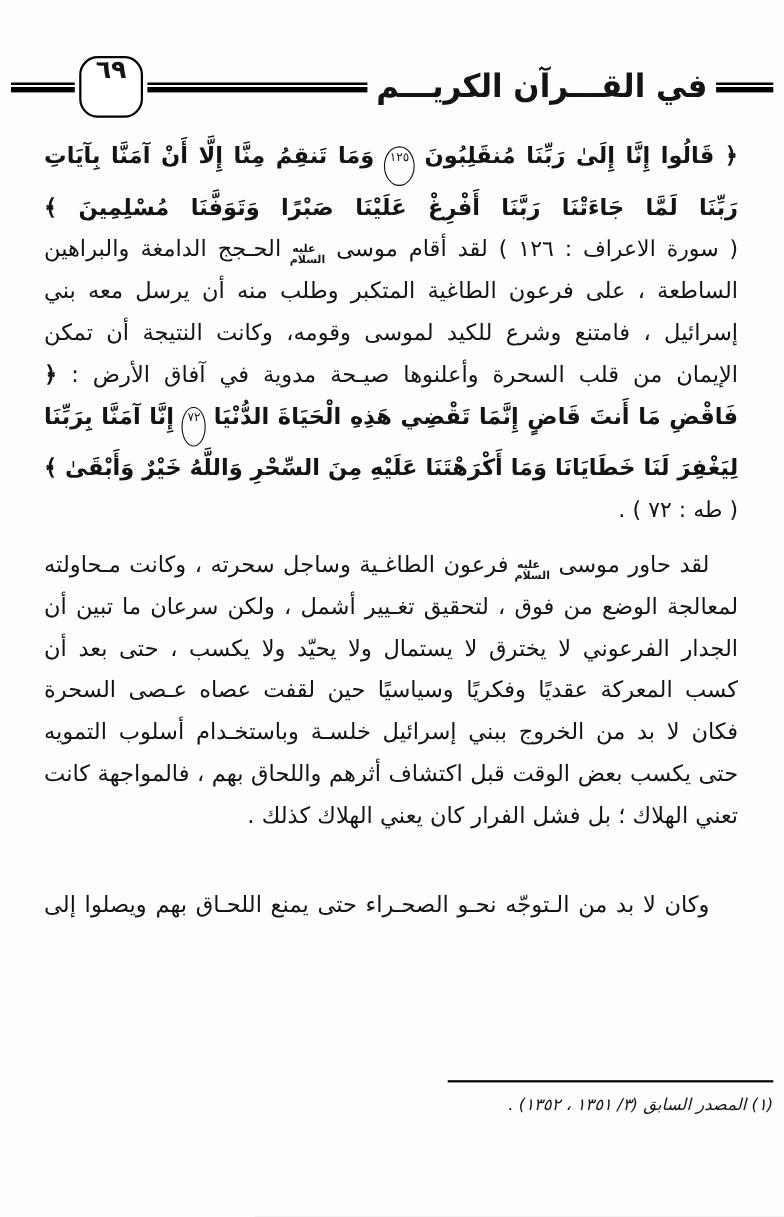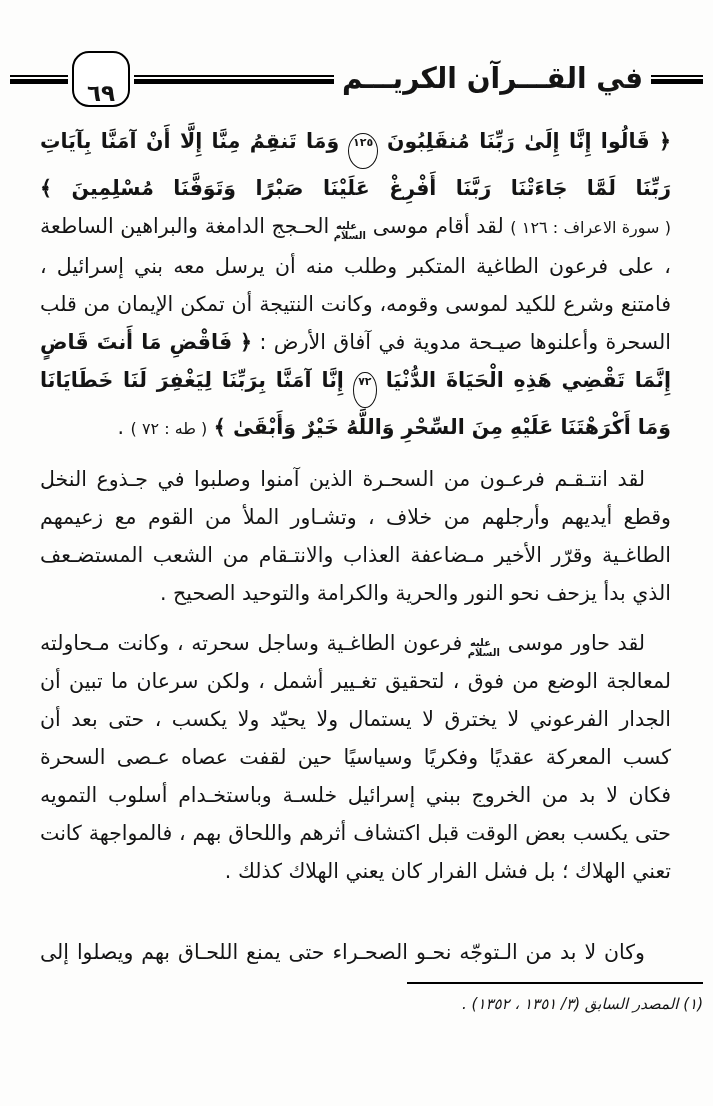--- a/index.html
+++ b/index.html
@@ -33,50 +33,50 @@
     letter-spacing:-1px;
     white-space:nowrap;
     line-height:1;
     transform:scaleY(1.05);
   }
   .badge{
     width:58px;height:56px;
     border:2.5px solid #000;
     border-radius:17px;
     background:#fff;
-    display:flex;align-items:flex-end;justify-content:center;
+    display:flex;align-items:flex-start;justify-content:center;
     margin:0 4px;
     box-sizing:border-box;
   }
   .badge span{font-size:23px;font-weight:bold;line-height:1;}
   
   .body{
     position:absolute;top:122px;right:42px;left:40px;
   }
   .para{
     margin:0 0 12px 0;
     font-size:20.5px;
     line-height:38px;
     text-align:justify;
     text-indent:26px;
   }
   .no-indent{text-indent:0;}
   .force-justify{text-align-last:justify;margin-top:43px;}
   .quran{font-weight:bold;}
   .verse-num{
     display:inline-block;
-    font-size:11px;font-weight:bold;
+    font-size:11px;font-weight:normal;
     line-height:1;
     border:1.5px solid #111;
     border-radius:50%;
     padding:3px 4px 20px;
     vertical-align:2px;
     text-indent:0;
   }
-  .ref{font-size:16px;white-space:nowrap;}
+  .ref{font-size:20px;white-space:nowrap;}
   .honorific{
     display:inline-block;
     width:30px;
     font-size:10px;font-weight:bold;
     line-height:10px;
     text-align:left;
     vertical-align:-6px;
     text-indent:0;
   }
   .fn-mark{
@@ -112,21 +112,20 @@
       <span>٦٩</span>
     </div>
     <div class="rule rule-left"></div>
   </header>
 
   <main class="body">
 
 
     <p class="para no-indent"><span class="quran">﴿ قَالُوا إِنَّا إِلَىٰ رَبِّنَا مُنقَلِبُونَ</span> <span class="verse-num">١٢٥</span> <span class="quran">وَمَا تَنقِمُ مِنَّا إِلَّا أَنْ آمَنَّا بِآيَاتِ رَبِّنَا لَمَّا جَاءَتْنَا رَبَّنَا أَفْرِغْ عَلَيْنَا صَبْرًا وَتَوَفَّنَا مُسْلِمِينَ ﴾</span> <span class="ref">( سورة الاعراف : ١٢٦ )</span> <span>لقد أقام موسى</span> <span class="honorific">عليه السلام</span> <span>الحـجج الدامغة والبراهين الساطعة ، على فرعون الطاغية المتكبر وطلب منه أن يرسل معه بني إسرائيل ، فامتنع وشرع للكيد لموسى وقومه، وكانت النتيجة أن تمكن الإيمان من قلب السحرة وأعلنوها صيـحة مدوية في آفاق الأرض :</span> <span class="quran">﴿ فَاقْضِ مَا أَنتَ قَاضٍ إِنَّمَا تَقْضِي هَذِهِ الْحَيَاةَ الدُّنْيَا</span> <span class="verse-num">٧٢</span> <span class="quran">إِنَّا آمَنَّا بِرَبِّنَا لِيَغْفِرَ لَنَا خَطَايَانَا وَمَا أَكْرَهْتَنَا عَلَيْهِ مِنَ السِّحْرِ وَاللَّهُ خَيْرٌ وَأَبْقَىٰ ﴾</span> <span class="ref">( طه : ٧٢ )</span> <span>.</span></p>
 
-    <p class="para">لقد انتـقـم فرعـون من السحـرة الذين آمنوا وصلبوا في جـذوع النخل وقطع أيديهم وأرجلهم من خلاف ، وتشـاور الملأ من القوم مع زعيمهم الطاغـية وقرّر الأخير مـضاعفة العذاب والانتـقام من الشعب المستضـعف الذي بدأ يزحف نحو النور والحرية والكرامة والتوحيد الصحيح .</p>
 
     <p class="para"><span>لقد حاور موسى</span> <span class="honorific">عليه السلام</span> <span>فرعون الطاغـية وساجل سحرته ، وكانت مـحاولته لمعالجة الوضع من فوق ، لتحقيق تغـيير أشمل ، ولكن سرعان ما تبين أن الجدار الفرعوني لا يخترق لا يستمال ولا يحيّد ولا يكسب ، حتى بعد أن كسب المعركة عقديًا وفكريًا وسياسيًا حين لقفت عصاه عـصى السحرة فكان لا بد من الخروج ببني إسرائيل خلسـة وباستخـدام أسلوب التمويه حتى يكسب بعض الوقت قبل اكتشاف أثرهم واللحاق بهم ، فالمواجهة كانت تعني الهلاك ؛ بل فشل الفرار كان يعني الهلاك كذلك .</span></p>
 
     <p class="para force-justify">وكان لا بد من الـتوجّه نحـو الصحـراء حتى يمنع اللحـاق بهم ويصلوا إلى</p>
 
   </main>
 
   <footer class="footnote">
     <div class="fn-rule"></div>
     <p class="fn-text">(١) المصدر السابق (٣/ ١٣٥١ ، ١٣٥٢) .</p>

